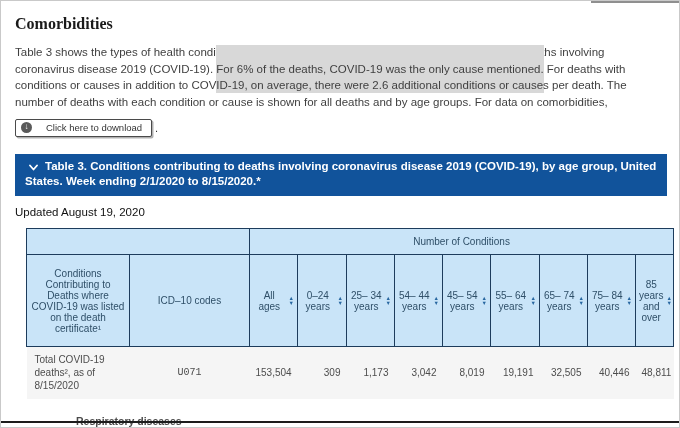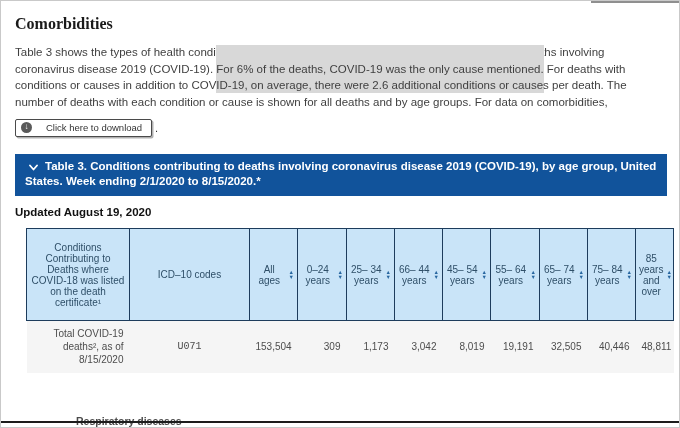--- a/index.html
+++ b/index.html
@@ -48,42 +48,42 @@
   }
   .dl-icon::before{content:"↓";font-size:8px;line-height:1;}
   .period{font-size:11px;color:#333;}
   .banner{
     margin-top:16px;width:652px;background:var(--banner-blue);
     color:#fff;font-weight:bold;font-size:11.5px;line-height:15px;
     padding:5px 10px 7px 10px;cursor:pointer;
   }
   .chev{display:inline-block;margin:0 7px 0 4px;}
   .chev svg{display:inline-block;vertical-align:-1px;}
-  .updated{margin-top:10px;font-weight:bold;font-size:11.5px;color:#111;}
+  .updated{margin-top:10px;font-weight:normal;font-size:11.5px;color:#111;}
   table.data{
     border-collapse:collapse;margin:10px 0 0 11px;
     font-size:10px;color:var(--header-text);table-layout:fixed;width:647px;
   }
   table.data thead th{
     background:var(--header-bg);border:1px solid var(--table-border);
     font-weight:normal;text-align:center;vertical-align:middle;padding:2px 3px;
   }
   tr.r1 th{height:26px;}
   tr.r2 th{height:26px;}
   tr.r3 th{height:92px;}
   .th-flex{display:flex;align-items:center;gap:3px;}
   .sort{display:inline-flex;flex-direction:column;color:#2766a0;}
   .sort i{font-style:normal;font-size:5.5px;line-height:4.5px;}
   .sort .up::before{content:"▲";}
   .sort .dn::before{content:"▼";}
   tbody td{
     background:var(--row-bg);border:none;color:#4d4d4d;
     padding:6px 6px;vertical-align:middle;height:52px;
   }
-  td.cond{text-align:right;padding-left:8px;line-height:13px;}
+  td.cond{text-align:left;padding-left:8px;line-height:13px;}
   td.icd{text-align:center;font-family:Liberation Mono, monospace;}
   td.num{text-align:right;}
   .next-row-text{
     position:absolute;left:75px;top:414px;z-index:1;
     font-weight:bold;font-size:10.5px;color:#4a4a4a;
   }
   .next-row-line{
     position:absolute;left:0;top:420px;width:680px;height:2px;
     background:#1c1c1c;z-index:2;
   }
@@ -123,22 +123,26 @@
           <col style="width:49px">
           <col style="width:48px">
         <col style="width:48px">
           <col style="width:48px">
           <col style="width:49px">
         <col style="width:48px">
           <col style="width:48px">
           <col style="width:38px">
       </colgroup>
       <thead>
+        <tr class="r1">
+          <th colspan="2"></th>
+          <th colspan="9">Number of Conditions</th>
+        </tr>
         <tr class="r3">
-          <th>Conditions Contributing to Deaths where COVID-18 was listed on the death certificate¹</th>
+          <th>Conditions Contributing to Deaths where COVID-19 was listed on the death certificate¹</th>
           <th>ICD–10 codes</th>
           <th>
               <span class="th-flex">
                 <span>All ages</span>
                 <span class="sort">
                   <i class="up"></i>
                   <i class="dn"></i>
                 </span>
               </span>
             </th>
@@ -155,21 +159,21 @@
               <span class="th-flex">
                 <span>25– 34 years</span>
                 <span class="sort">
                   <i class="up"></i>
                   <i class="dn"></i>
                 </span>
               </span>
             </th>
           <th>
               <span class="th-flex">
-                <span>66– 44 years</span>
+                <span>54– 44 years</span>
                 <span class="sort">
                   <i class="up"></i>
                   <i class="dn"></i>
                 </span>
               </span>
             </th>
           <th>
               <span class="th-flex">
                 <span>45– 54 years</span>
                 <span class="sort">

